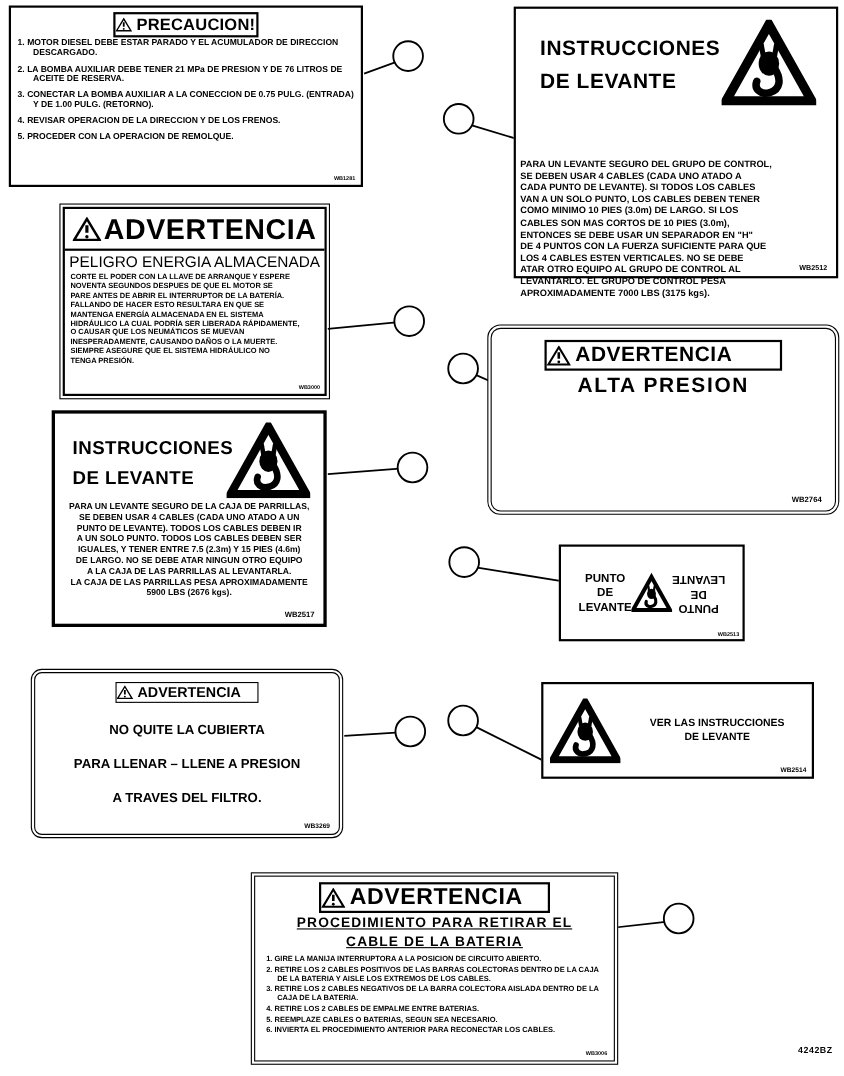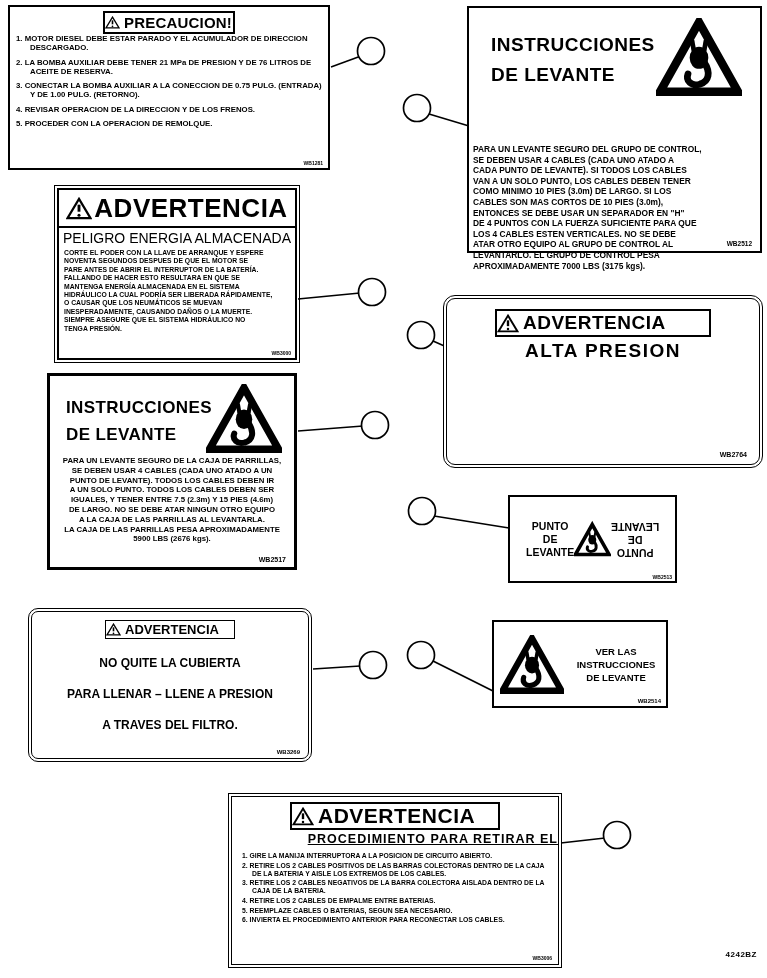--- a/index.html
+++ b/index.html
@@ -51,28 +51,28 @@
   .l6 .ptext{font-weight:bold;font-size:10.5px;line-height:13px;text-align:center;}
   .l6 .flip{transform:rotate(180deg);}
   .l6 .code{right:3px;bottom:1px;font-size:5px;}
   
   .l7{left:28px;top:608px;width:284px;height:154px;border:1.5px solid #000;border-radius:10px;padding:2px;}
   .l7 .inner{border:1.5px solid #000;border-radius:7px;width:100%;height:100%;box-sizing:border-box;position:relative;text-align:center;}
   .l7 .hdr-box{width:128px;margin:8px auto 0;font-size:13px;padding:1px 0;border-width:1.5px;}
   .l7 .line{font-weight:bold;font-size:12px;margin-top:17px;}
   .l7 .code{right:8px;bottom:3px;font-size:6px;}
   
-  .l8{left:492px;top:620px;width:176px;height:88px;border:2px solid #000;display:flex;align-items:center;gap:8px;padding:0 6px;}
+  .l8{left:492px;top:620px;width:248px;height:88px;border:2px solid #000;display:flex;align-items:center;gap:8px;padding:0 6px;}
   .l8 .vtext{flex:1;text-align:center;font-size:9.5px;line-height:13px;}
   .l8 .code{right:5px;bottom:2px;font-size:6px;}
   
   .l9{left:228px;top:793px;width:334px;height:175px;border:1px solid #000;padding:2px;}
   .l9 .inner{border:1px solid #000;width:100%;height:100%;box-sizing:border-box;position:relative;}
   .l9 .hdr-box{width:206px;margin:5px auto 0;font-size:21px;letter-spacing:.5px;padding:0;}
-  .l9 .sub{text-align:right;font-weight:bold;font-size:12.5px;line-height:15px;text-decoration:underline;letter-spacing:1px;margin-top:2px;}
+  .l9 .sub{text-align:center;font-weight:bold;font-size:12.5px;line-height:15px;text-decoration:underline;letter-spacing:1px;margin-top:2px;}
   .l9 .num-list{font-size:6.8px;line-height:8.1px;margin:5px 6px 0 10px;}
   .l9 .num-list li{padding-left:10px;text-indent:-10px;margin-bottom:1.5px;}
   .l9 .code{right:6px;bottom:3px;font-size:5px;}
   
   .page-code{position:absolute;right:10px;top:950px;font-weight:bold;font-size:8px;letter-spacing:.5px;}
 </style>
 </head>
 <body>
 
 <svg width="0" height="0" style="position:absolute">
@@ -254,20 +254,21 @@
 
   <div class="label l9">
     <div class="inner">
       <div class="hdr-box">
         <svg class="warn-icon" width="22" height="19" viewBox="0 0 40 36">
             <use href="#warn-tri"></use>
           </svg>
         <span>ADVERTENCIA</span>
       </div>
       <div class="sub">PROCEDIMIENTO PARA RETIRAR EL</div>
+      <div class="sub">CABLE DE LA BATERIA</div>
       <ol class="num-list">
         <li>1. GIRE LA MANIJA INTERRUPTORA A LA POSICION DE CIRCUITO ABIERTO.</li>
         <li>2. RETIRE LOS 2 CABLES POSITIVOS DE LAS BARRAS COLECTORAS DENTRO DE LA CAJA DE LA BATERIA Y AISLE LOS EXTREMOS DE LOS CABLES.</li>
         <li>3. RETIRE LOS 2 CABLES NEGATIVOS DE LA BARRA COLECTORA AISLADA DENTRO DE LA CAJA DE LA BATERIA.</li>
         <li>4. RETIRE LOS 2 CABLES DE EMPALME ENTRE BATERIAS.</li>
         <li>5. REEMPLAZE CABLES O BATERIAS, SEGUN SEA NECESARIO.</li>
         <li>6. INVIERTA EL PROCEDIMIENTO ANTERIOR PARA RECONECTAR LOS CABLES.</li>
       </ol>
       <div class="code">WB3006</div>
     </div>

